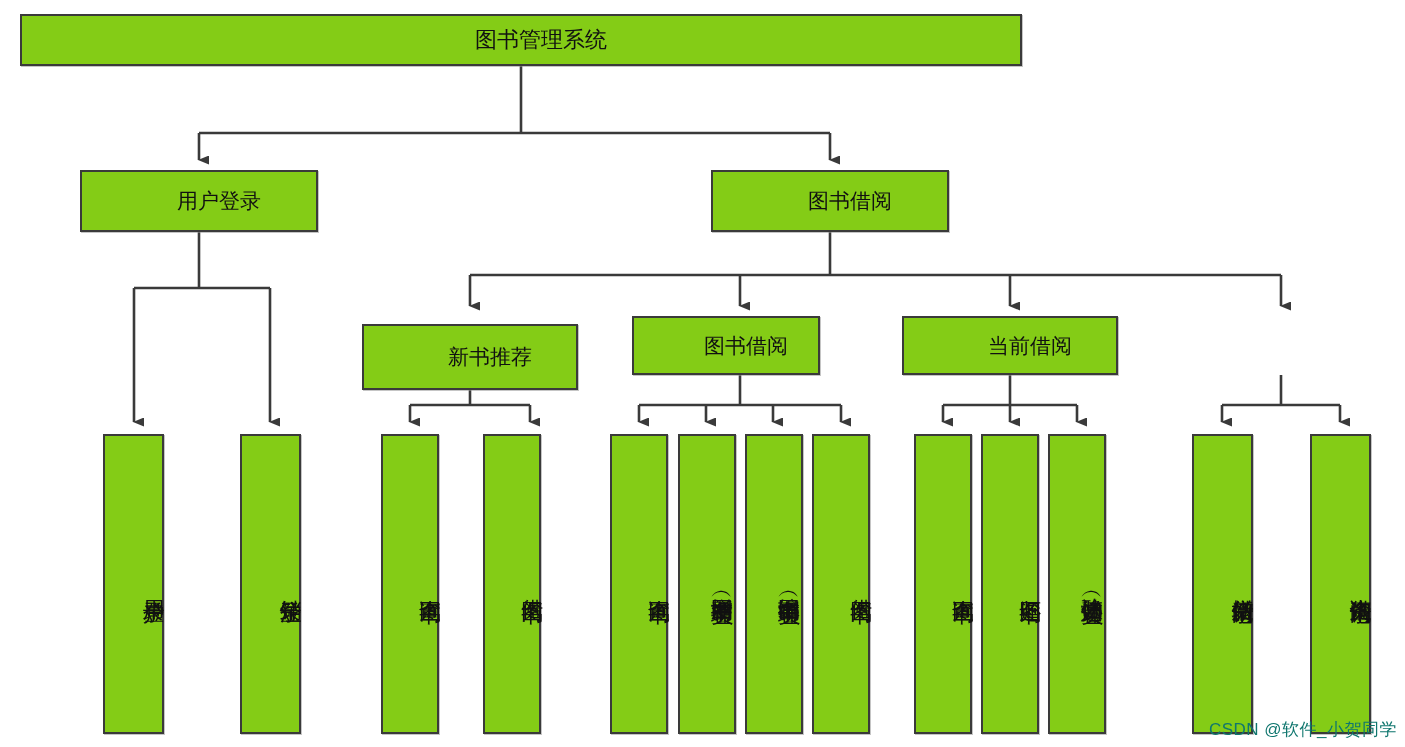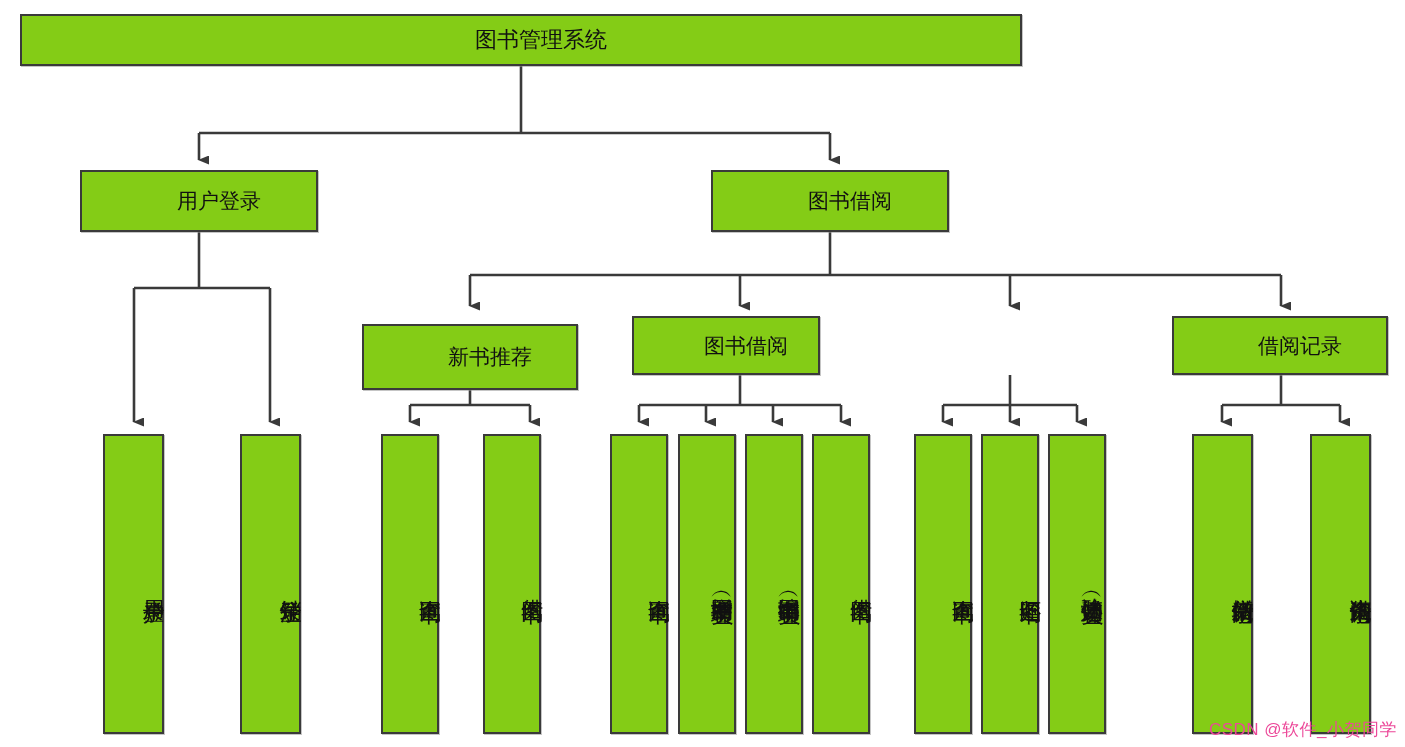--- a/index.html
+++ b/index.html
@@ -31,21 +31,21 @@
     align-items:flex-start;
     justify-content:center;
   }
   .node.v.topalign{align-items:flex-start;}
   .node.v.midalign{align-items:center;}
   .wm{
     position:absolute;
     right:8px;
     bottom:6px;
     font-size:17px;
-    color:#ec4899;
+    color:#0f766e;
     letter-spacing:.5px;
     white-space:nowrap;
     user-select:none;
   }
 </style>
 </head>
 <body>
 
 <div id="stage">
 
@@ -99,21 +99,21 @@
     </g>
   </svg>
 
   <div class="node h root" style="left:20px;top:14px;width:1002px;height:52px;">图书管理系统</div>
 
   <div class="node h" style="left:80px;top:170px;width:238px;height:62px;">用户登录</div>
   <div class="node h" style="left:711px;top:170px;width:238px;height:62px;">图书借阅</div>
 
   <div class="node h" style="left:362px;top:316px;width:216px;height:66px;margin-top:8px;">新书推荐</div>
   <div class="node h" style="left:632px;top:316px;width:188px;height:59px;">图书借阅</div>
-  <div class="node h" style="left:1172px;top:316px;width:216px;height:59px;">借阅记录</div>
+  <div class="node h" style="left:902px;top:316px;width:216px;height:59px;">当前借阅</div>
 
   <div class="node v midalign" style="left:103px;top:434px;width:61px;height:300px;">用户登录</div>
   <div class="node v midalign" style="left:240px;top:434px;width:61px;height:300px;">注销登录</div>
 
   <div class="node v midalign" style="left:381px;top:434px;width:58px;height:300px;">查询图书</div>
   <div class="node v midalign" style="left:483px;top:434px;width:58px;height:300px;">借阅图书</div>
 
   <div class="node v midalign" style="left:610px;top:434px;width:58px;height:300px;">查询图书</div>
   <div class="node v topalign" style="left:678px;top:434px;width:58px;height:300px;">新增图书（管理员）</div>
   <div class="node v topalign" style="left:745px;top:434px;width:58px;height:300px;">编辑图书（管理员）</div>

